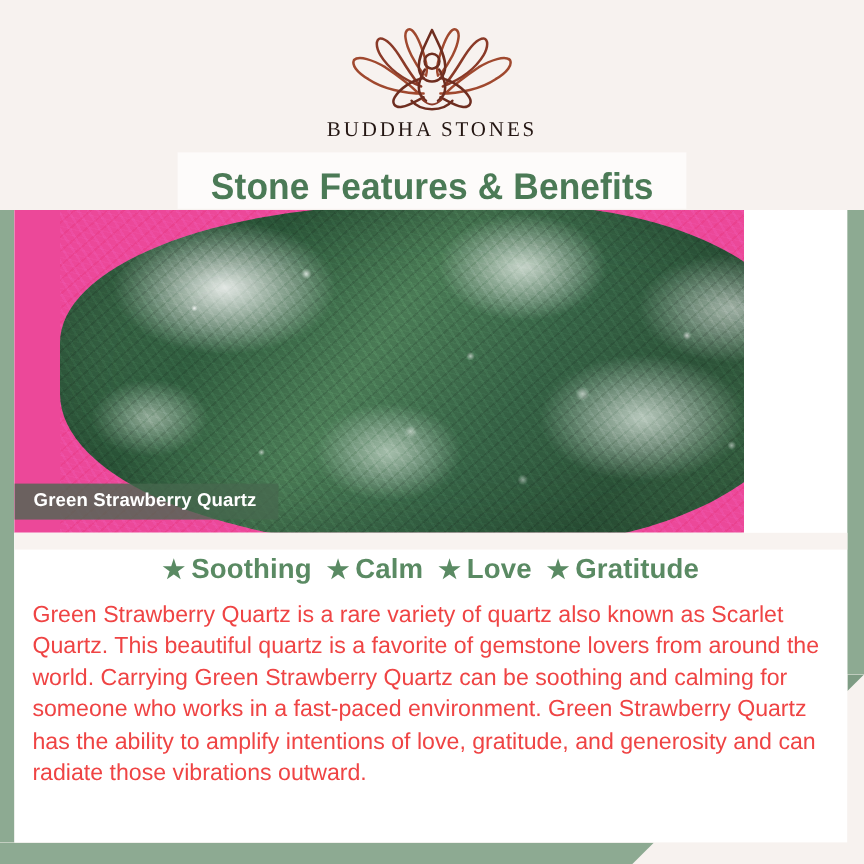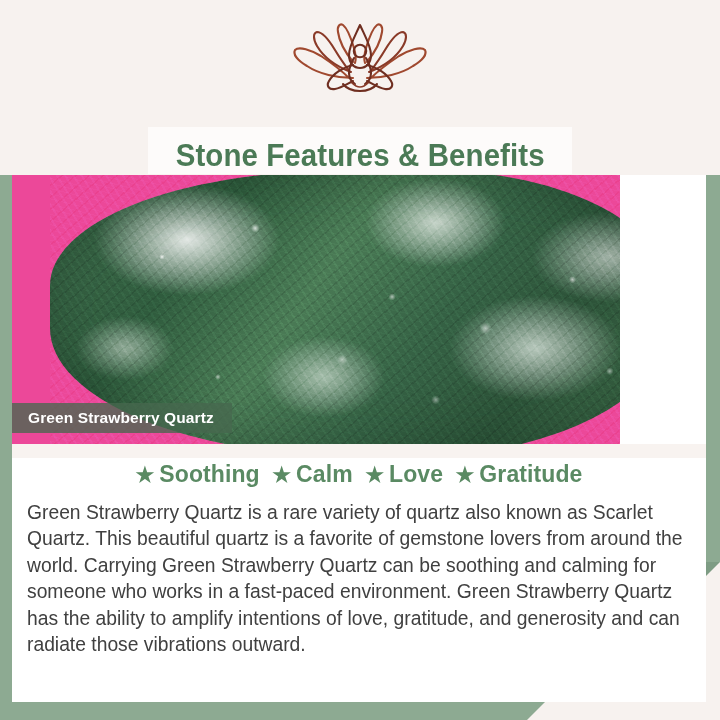--- a/index.html
+++ b/index.html
@@ -245,21 +245,21 @@
   }
 
   .body-copy {
     position: absolute;
     left: 15px;
     top: 56px;
     width: 665px;
     font-family: "Liberation Sans Narrow", "Liberation Sans", sans-serif;
     font-size: 19.3px;
     line-height: 26.4px;
-    color: #404040;
+    color: #ef4444;
     text-align: left;
   }
 </style>
 </head>
 <body>
 
 <div class="canvas">
 
   <div class="frame-top-right"></div>
   <div class="frame-right"></div>
@@ -289,20 +289,21 @@
           <path d="M81 36 C84 41 86 46 86 51 C86 56 83 60 80 62" stroke="#6f2e20"></path>
 
           <path d="M68 43 C58 45 48 52 44 59 C41 64 44 68 50 67 C56 66 62 62 68 59" stroke="#6f2e20"></path>
           <path d="M82 43 C92 45 102 52 106 59 C109 64 106 68 100 67 C94 66 88 62 82 59" stroke="#6f2e20"></path>
 
           <path d="M58 62 C62 67 68 69 75 69 C82 69 88 67 92 62" stroke="#6f2e20"></path>
 
           <path d="M67 61 C70 64 73 65 75 65 C77 65 80 64 83 61" stroke="#8a3a28" stroke-width="1.7"></path>
         </g>
       </svg>
+      <div class="brand-name">BUDDHA STONES</div>
     </div>
   </div>
 
   <div class="title-banner">
     <span class="title-text">Stone Features &amp; Benefits</span>
   </div>
 
   <div class="card"></div>
 
   <div class="photo">

